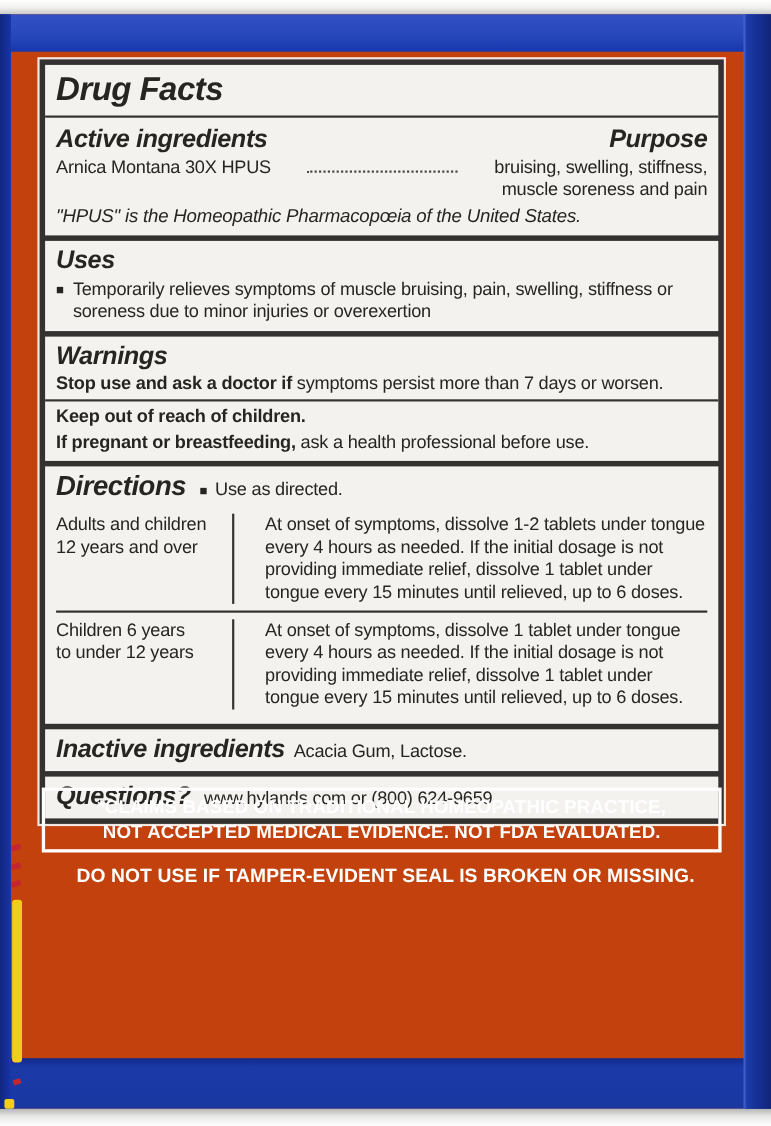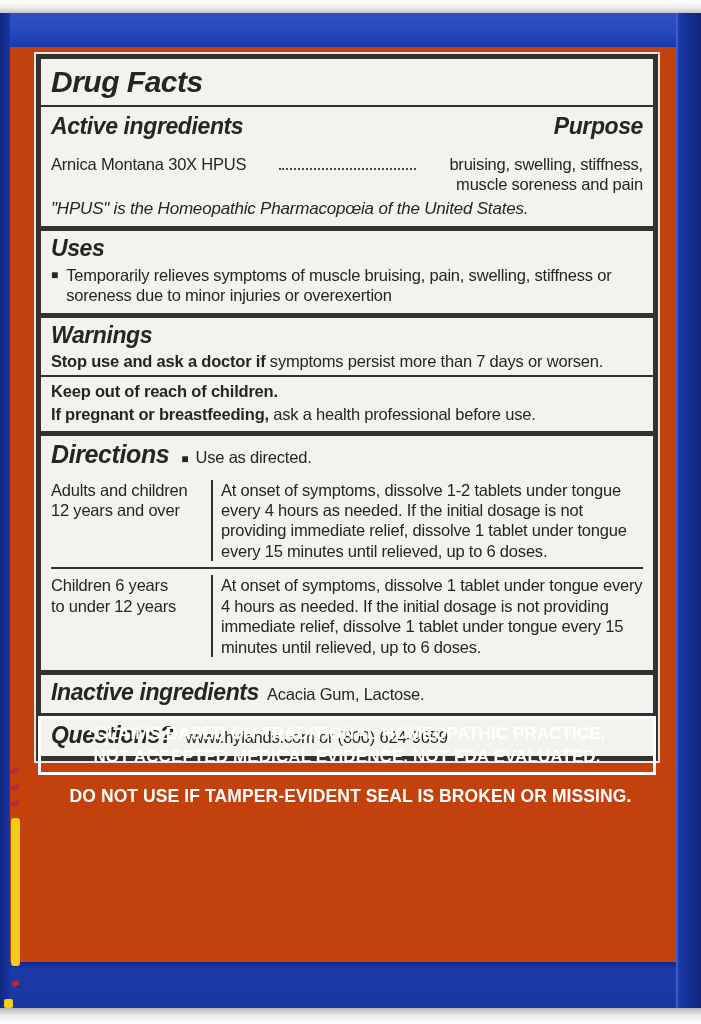--- a/index.html
+++ b/index.html
@@ -38,34 +38,34 @@
   }
   .sec{background:#f3f2ef;padding:4px 10px 7px 10px;margin-bottom:5px;}
   .sec:last-child{margin-bottom:0;}
   .df-title{font-size:30px;font-weight:bold;font-style:italic;letter-spacing:-.5px;padding:2px 0 4px 0;}
   .rule{height:0;border-top:2px solid #343230;margin:2px -10px 6px -10px;}
   .rule-in{height:0;border-top:2px solid #343230;margin:4px -10px 4px -10px;}
   .head-row{display:flex;justify-content:space-between;align-items:baseline;}
   .h2{font-size:23px;font-weight:bold;font-style:italic;letter-spacing:-.4px;}
   .body,.body-b{font-size:16.5px;line-height:1.24;letter-spacing:-.2px;}
   .body-b{font-weight:bold;}
-  .ing-row{display:flex;align-items:baseline;margin-top:14px;gap:28px;}
+  .ing-row{display:flex;align-items:baseline;margin-top:2px;gap:28px;}
   .leader{flex:1;border-bottom:2px dotted #4a4947;margin:0 5px 4px 5px;min-width:30px;}
   .purpose-l2{text-align:right;}
   .note{font-style:italic;font-size:17px;margin-top:4px;letter-spacing:-.2px;}
   .bullet-row{display:flex;margin-top:3px;}
   .sq{font-size:12px;line-height:1.7;margin-right:8px;}
   .warn-line{margin-top:2px;}
   .dir-head{display:flex;align-items:baseline;margin-bottom:4px;}
   .dir-head .h2{font-size:25px;}
   .dir-head .sq{margin:0 7px 0 12px;}
   .dir-row{display:flex;padding:6px 0;}
   .dir-row + .dir-row{border-top:2px solid #343230;}
   .dir-col1{width:152px;flex:none;padding-right:8px;}
-  .dir-col2{flex:1;border-left:2px solid #343230;padding-left:8px;}
+  .dir-col2{flex:1;border-left:2px solid #343230;padding-left:28px;}
   .inline-h{display:flex;align-items:baseline;flex-wrap:wrap;}
   .inline-h .h2{margin-right:8px;}
   .q .h2{margin-right:12px;}
 
   
   .claims{
     position:absolute;left:38px;top:716px;width:618px;height:59px;box-sizing:border-box;
     border:3px solid #ffffff;color:#ffffff;text-align:center;
     display:flex;flex-direction:column;justify-content:center;
     font-weight:bold;font-size:17px;line-height:1.32;letter-spacing:.1px;

